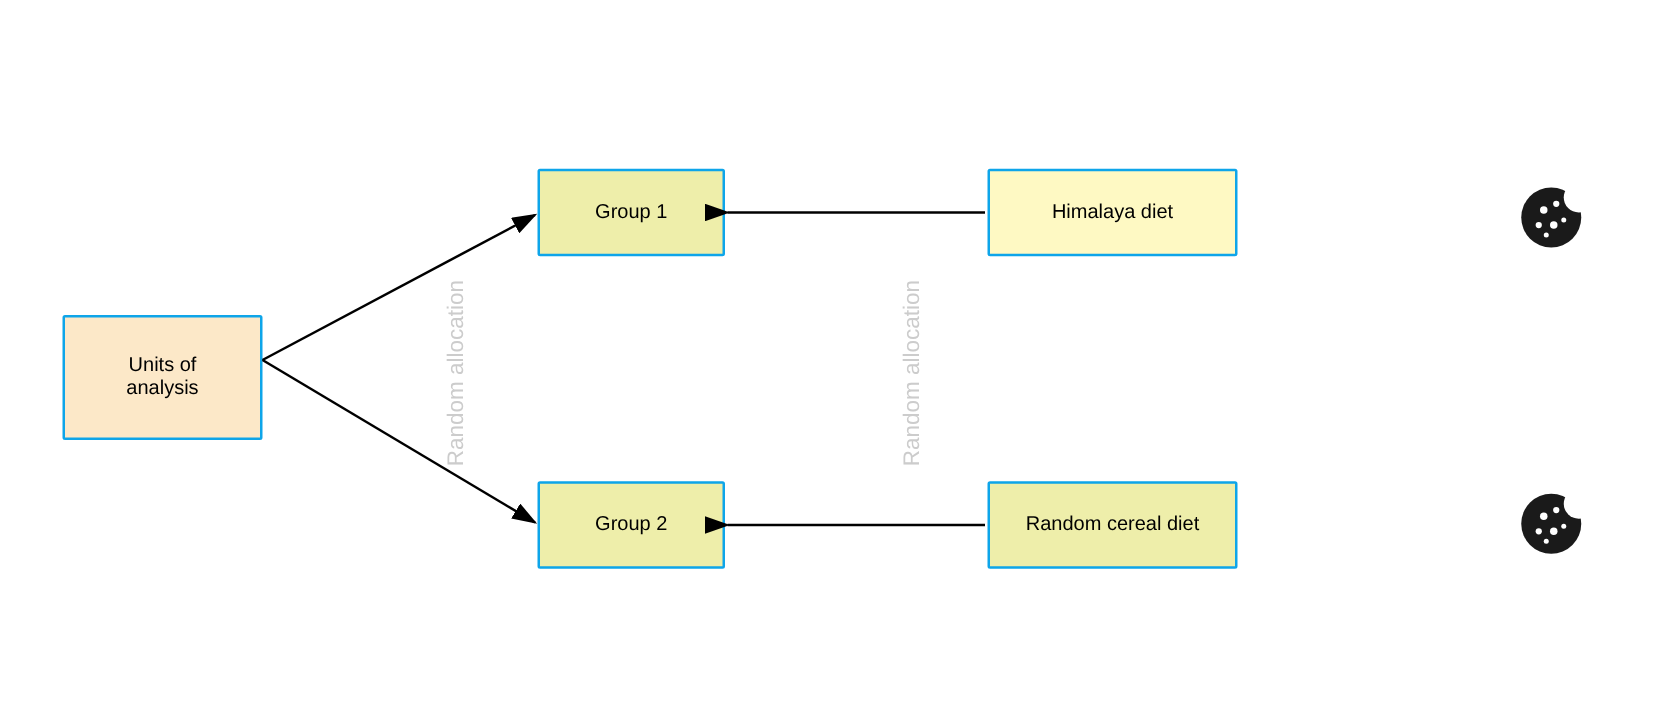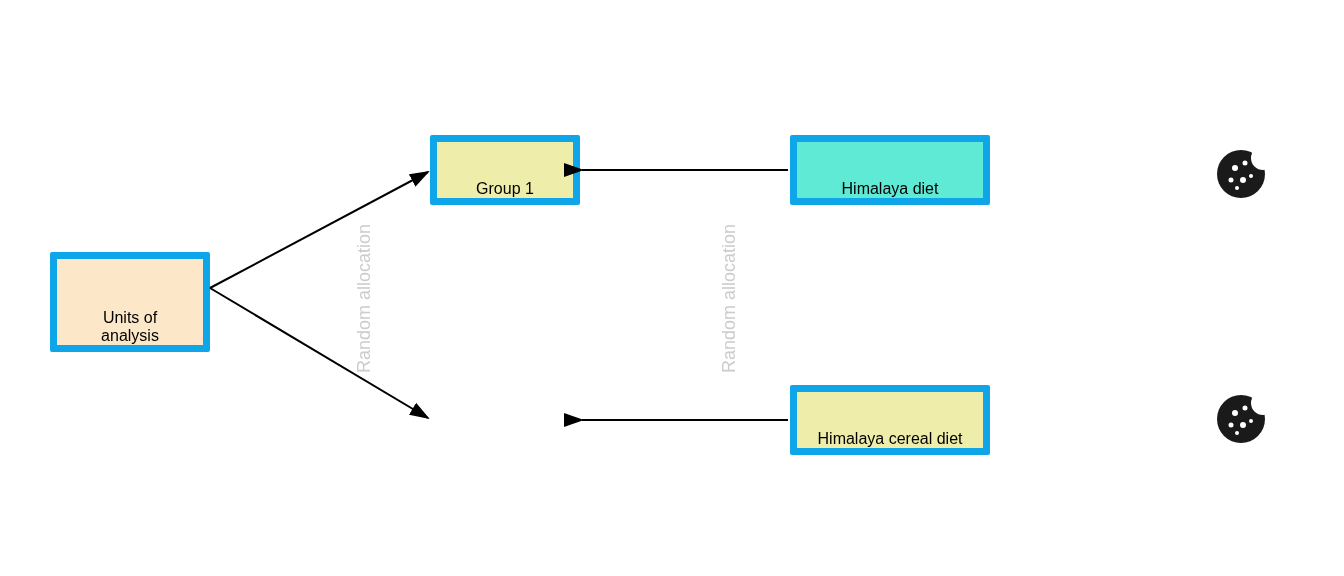--- a/index.html
+++ b/index.html
@@ -13,25 +13,25 @@
     }
     .diagram-container {
       position: absolute;
       top: 0; left: 0;
       width: 1344px;
       height: 576px;
     }
     .box {
       position: absolute;
       display: flex;
-      align-items: flex-end;
+      align-items: center;
       justify-content: center;
       text-align: center;
       font-size: 16px;
-      border: 7px solid #0ea5e9;
+      border: 2px solid #0ea5e9;
       border-radius: 2px;
     }
     .box-units {
       background: #fce8c8;
       width: 160px;
       height: 100px;
       left: 50px;
       top: 238px;
       margin-top: 14px;
     }
@@ -43,21 +43,21 @@
       top: 135px;
     }
     .box-group2 {
       background: #eeeeaa;
       width: 150px;
       height: 70px;
       left: 430px;
       top: 385px;
     }
     .box-himalaya {
-      background: #5eead4;
+      background: #fef9c3;
       width: 200px;
       height: 70px;
       left: 790px;
       top: 135px;
     }
     .box-refined {
       background: #eeeeaa;
       width: 200px;
       height: 70px;
       left: 790px;
@@ -107,27 +107,30 @@
 
   <div class="box box-units">
     <span style="white-space:pre-line;">Units of
 analysis</span>
   </div>
 
   <div class="box box-group1">
     <span>Group 1</span>
   </div>
 
+  <div class="box box-group2">
+    <span>Group 2</span>
+  </div>
 
   <div class="box box-himalaya">
     <span>Himalaya diet</span>
   </div>
 
   <div class="box box-refined">
-    <span>Himalaya cereal diet</span>
+    <span>Random cereal diet</span>
   </div>
 
   <div class="rotated-label label-random1">
     <span>Random allocation</span>
   </div>
   <div class="rotated-label label-random2">
     <span>Random allocation</span>
   </div>
 
   <svg class="arrows">

